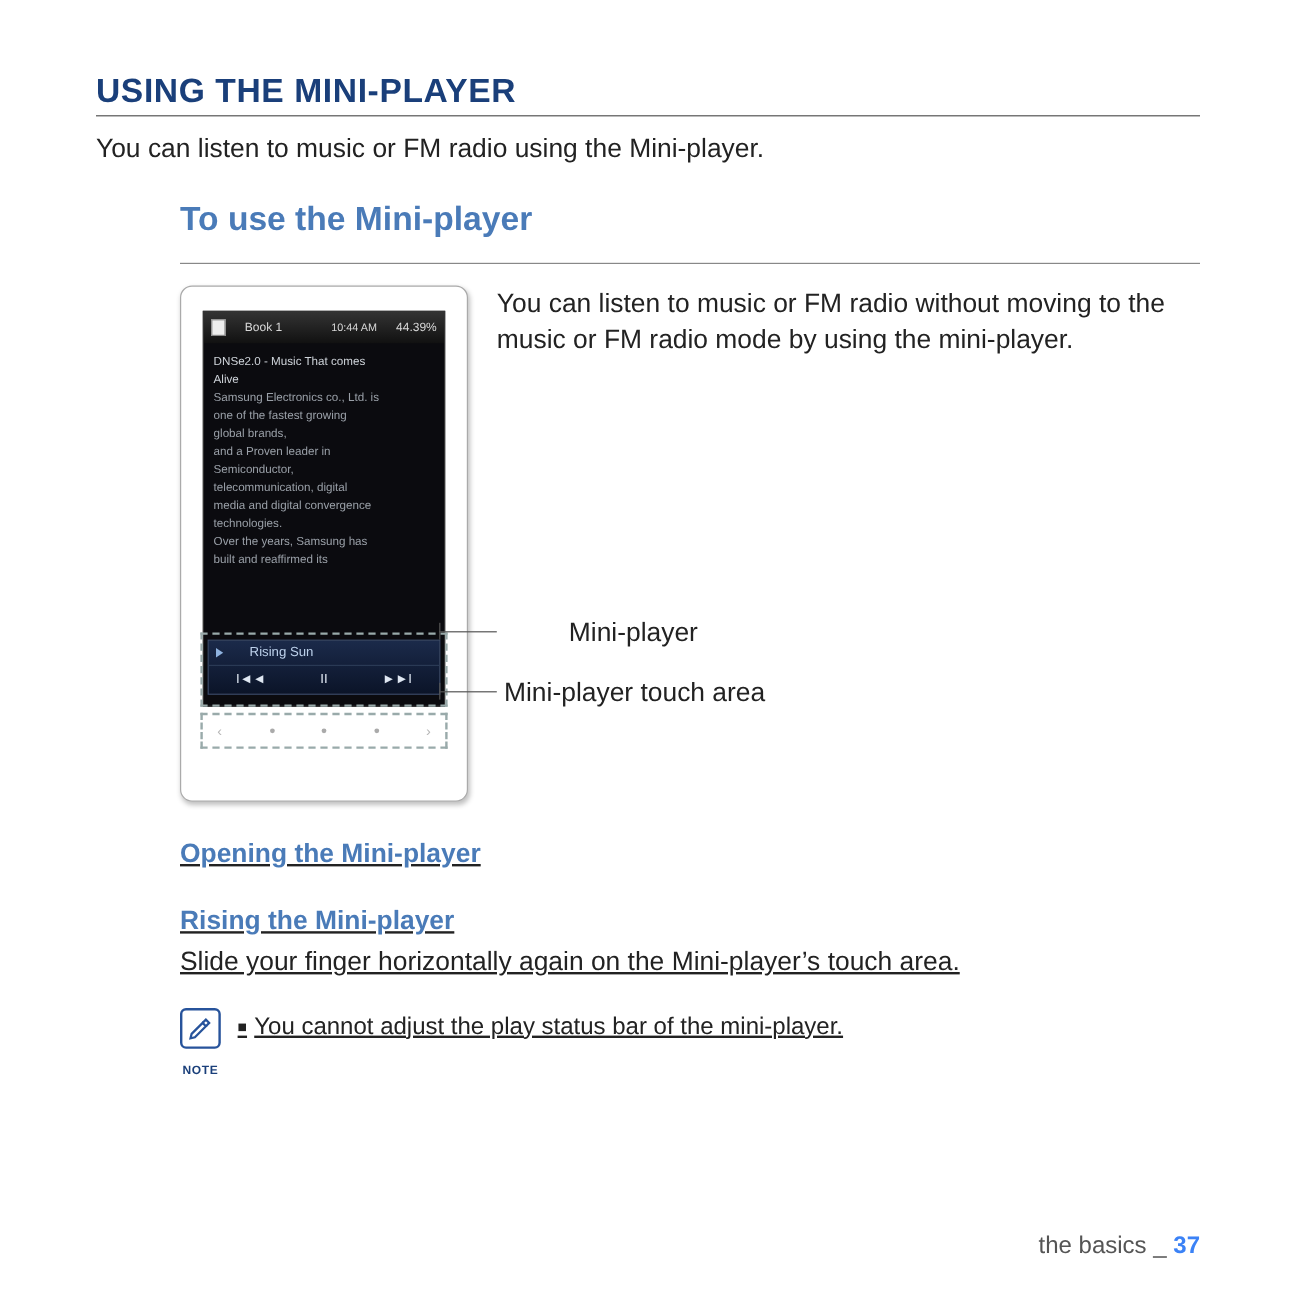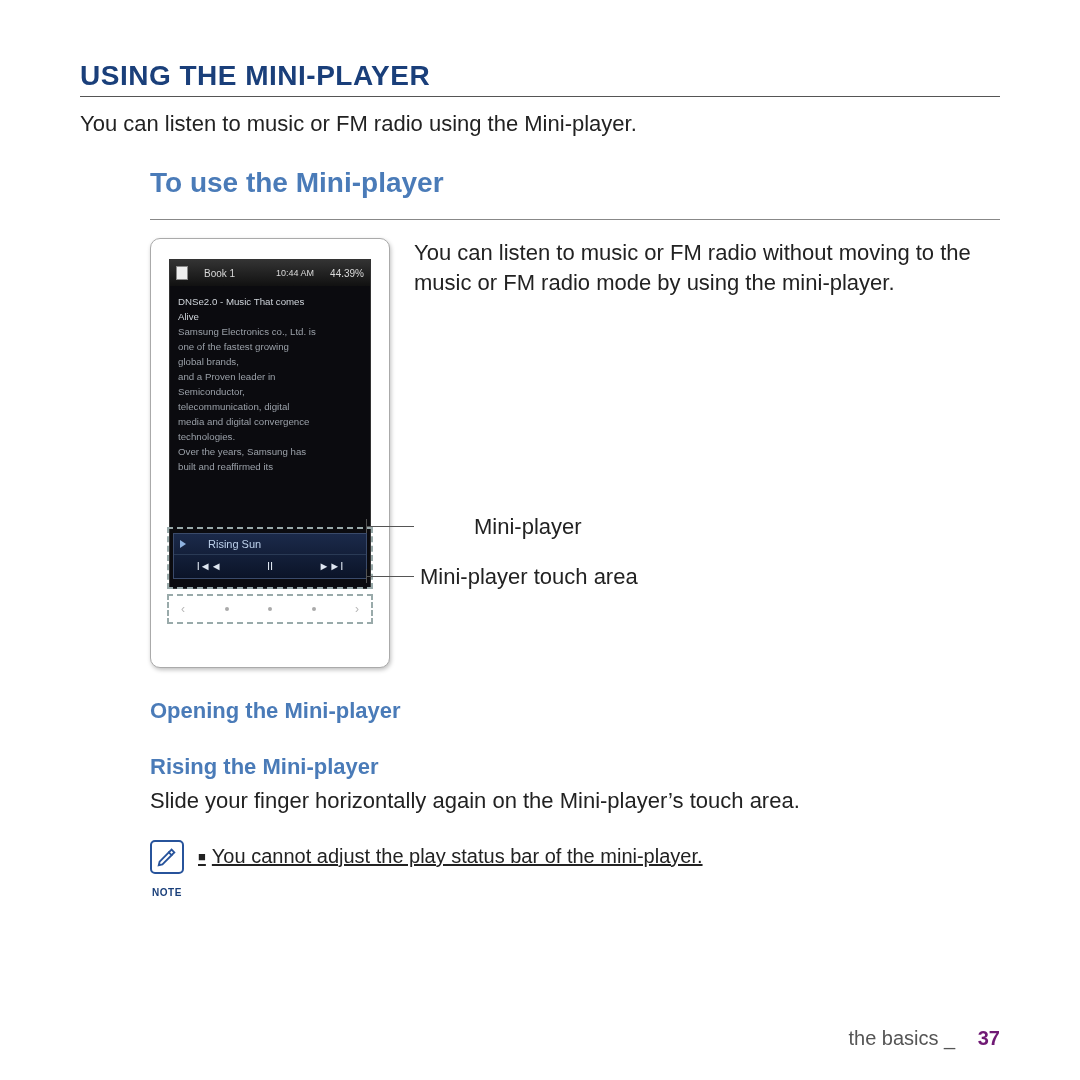--- a/index.html
+++ b/index.html
@@ -133,21 +133,21 @@
   }
   .callout-tick {
     position:absolute; width:1px; height:14px; background:#555;
   }
   .callout-label {
     position:absolute;
     font-size:22px;
     white-space:nowrap;
   }
   
-  .section { margin-left:70px; margin-top:30px; }
+  .section { margin-left:70px; margin-top:30px;text-decoration:underline; }
   h3.mini-title {
     font-size:22px; font-weight:bold; color:#4a7bb8;
     margin:0 0 8px 0;
   }
   .body { font-size:22px; margin:0; }
   .note-row {
     margin-left:70px; margin-top:26px;
     display:flex; align-items:flex-start; gap:14px;
   }
   .note-icon-wrap { text-align:center; }
@@ -162,21 +162,21 @@
     margin-top:13px;
   }
   .note-text {
     font-size:20px; padding-top:5px;text-decoration:underline;
   }
   .note-text .bullet { font-size:13px; vertical-align:2px; margin-right:6px;}
   .footer {
     position:absolute; bottom:30px; right:80px;
     font-size:20px; color:#555;
   }
-  .footer .pn { font-weight:bold; color:#701a75;margin-left:17px; }
+  .footer .pn { font-weight:bold; color:#3b82f6; }
 </style>
 </head>
 <body>
 
 <div class="page">
   <h1 class="main-title">USING THE MINI-PLAYER</h1>
   <p class="intro">You can listen to music or FM radio using the Mini-player.</p>
 
   <h2 class="sub-title">To use the Mini-player</h2>
 

